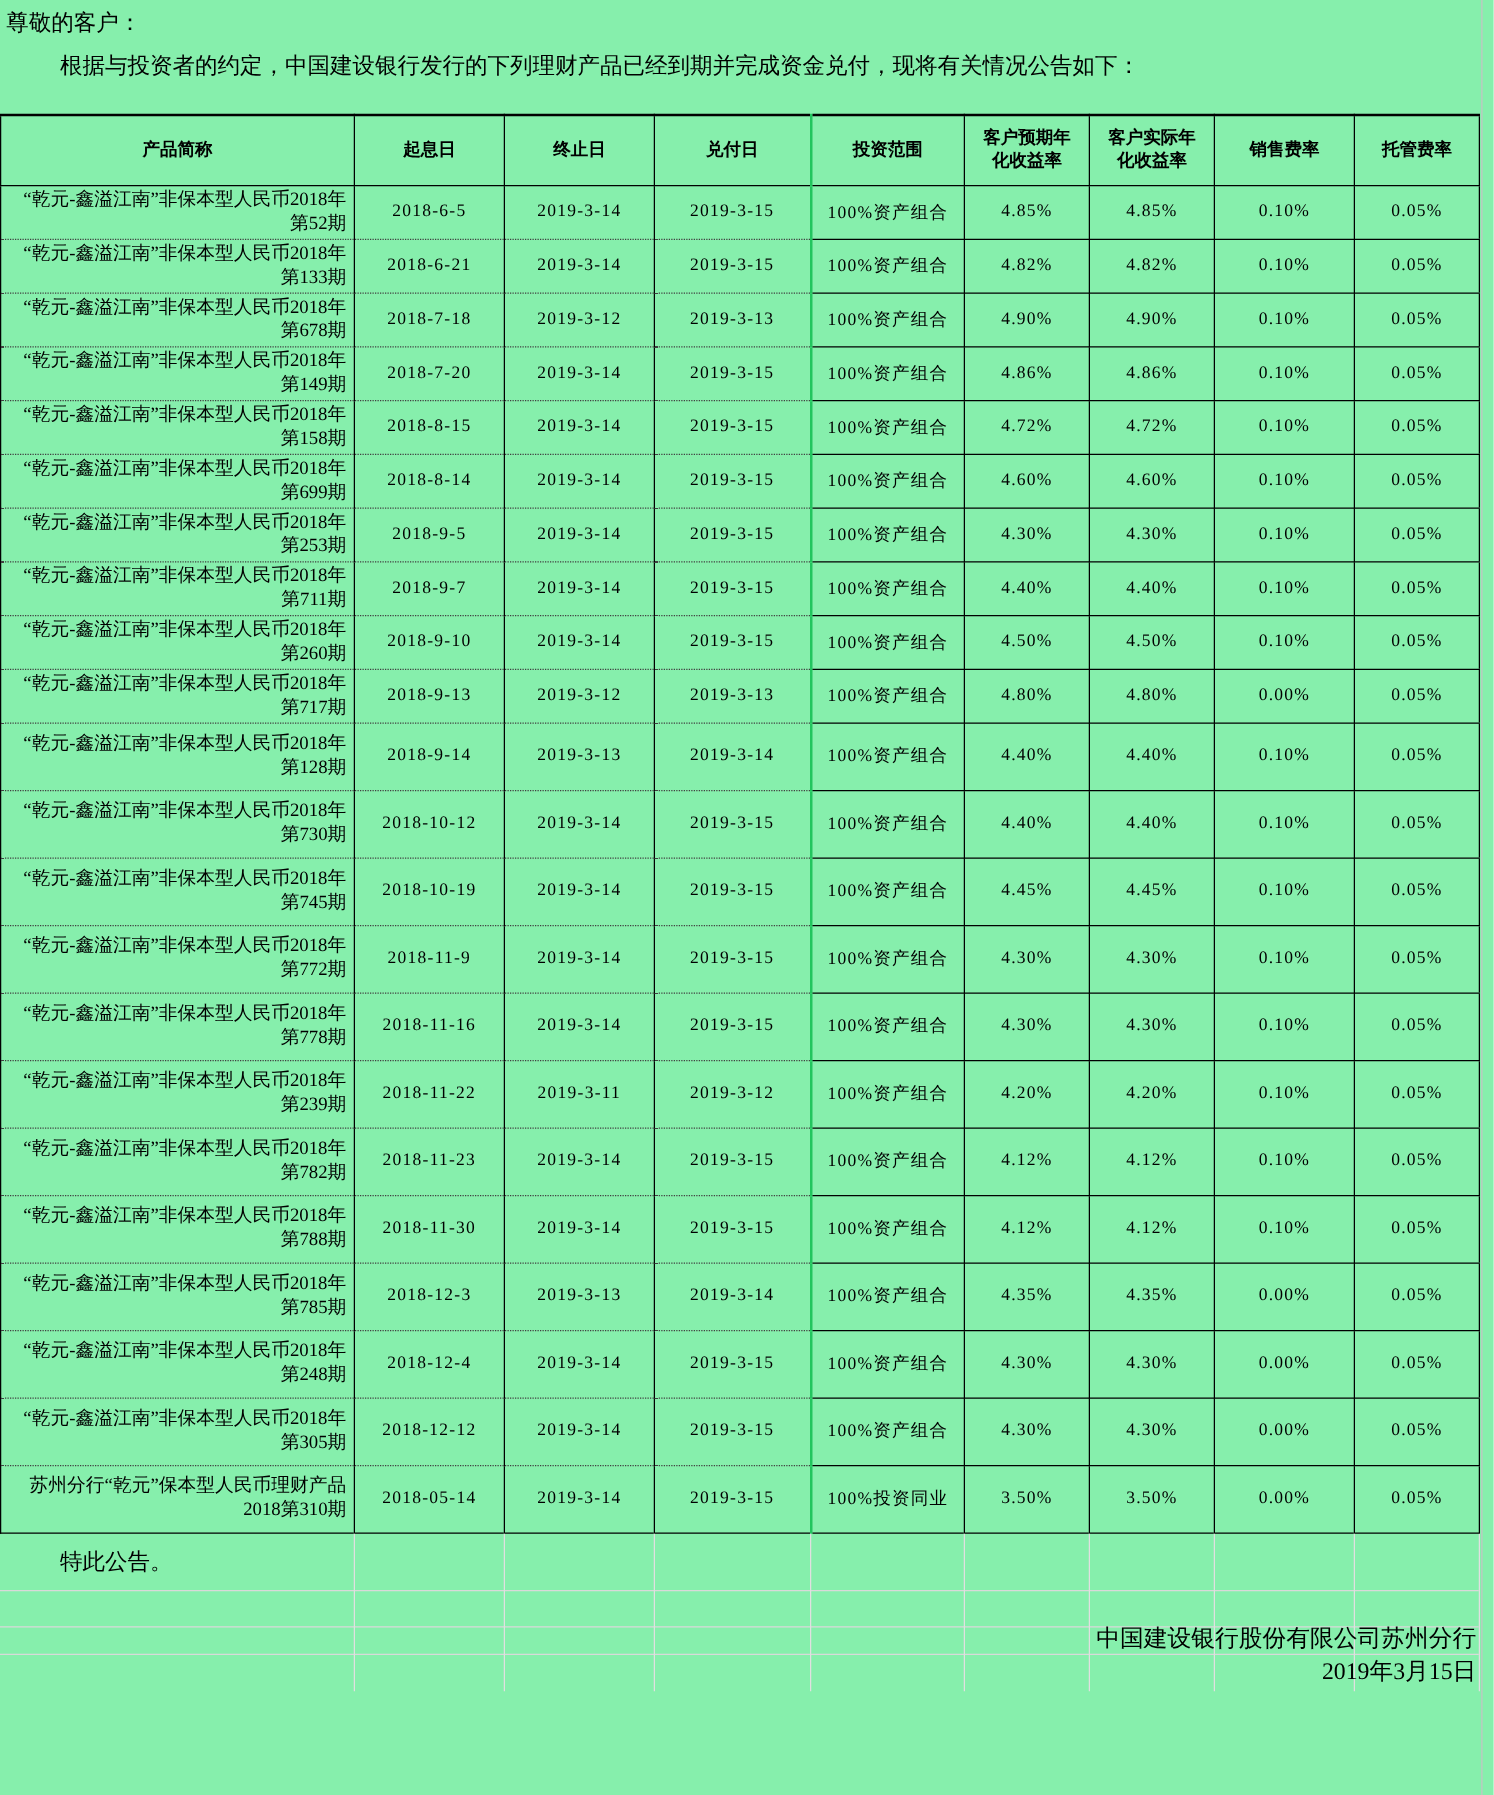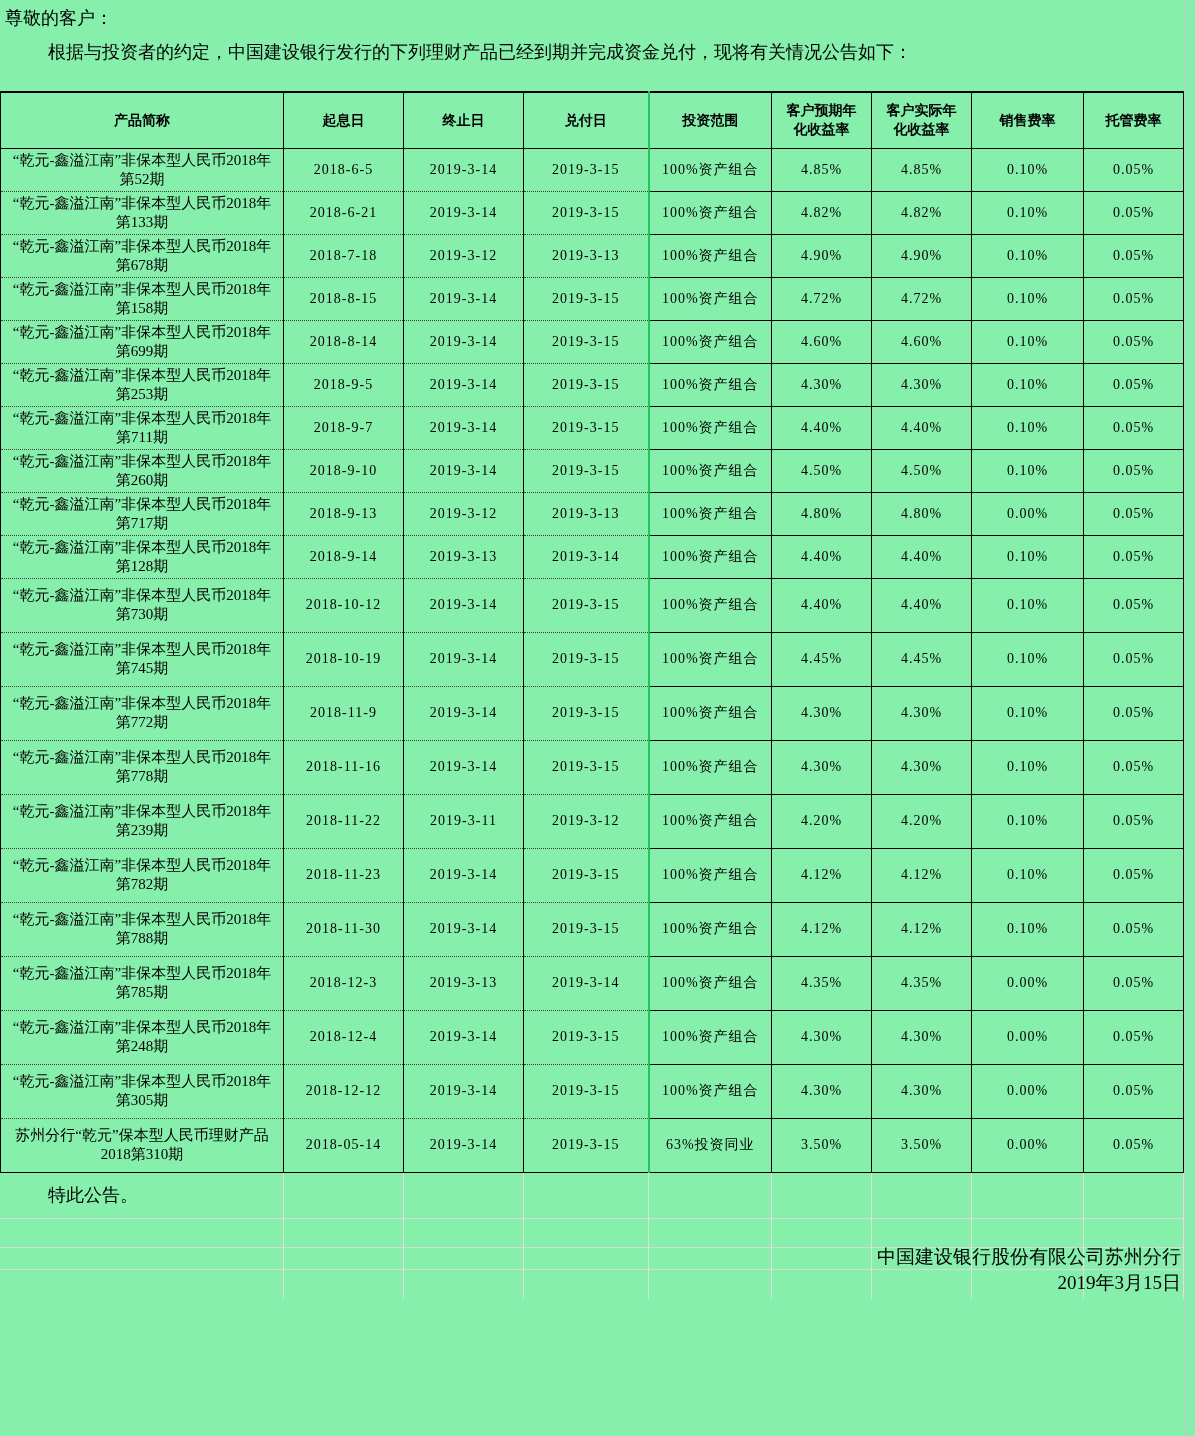--- a/index.html
+++ b/index.html
@@ -46,21 +46,21 @@
     white-space: pre-line;
     line-height: 19px;
     border-bottom: 1px solid #000;
   }
 
   tbody tr { height: 41px; }
   tbody tr:nth-child(n+11) { height: 54px; }
 
   tbody td { font-size: 14px; letter-spacing: 1px; }
   tbody td.c0 {
-    text-align: center;
+    text-align: right;
     font-size: 15px;
     line-height: 19px;
     letter-spacing: 0;
     padding: 2px 6px;
   }
   
   tbody td.c0, tbody td.c1, tbody td.c2, tbody td.c3 { border-bottom: 1px dotted #404040; }
   tbody td.c4, tbody td.c5, tbody td.c6, tbody td.c7, tbody td.c8 { border-bottom: 1px solid #000; }
   tbody tr:nth-child(23) td { border-bottom: 1px solid #000; }
   tbody tr:last-child td { border-bottom: none; }
@@ -136,20 +136,31 @@
           <td class="c1">2018-7-18</td>
           <td class="c2">2019-3-12</td>
           <td class="c3">2019-3-13</td>
           <td class="c4">100%资产组合</td>
           <td class="c5">4.90%</td>
           <td class="c6">4.90%</td>
           <td class="c7">0.10%</td>
           <td class="c8">0.05%</td>
         </tr>
         <tr>
+          <td class="c0">“乾元-鑫溢江南”非保本型人民币2018年第149期</td>
+          <td class="c1">2018-7-20</td>
+          <td class="c2">2019-3-14</td>
+          <td class="c3">2019-3-15</td>
+          <td class="c4">100%资产组合</td>
+          <td class="c5">4.86%</td>
+          <td class="c6">4.86%</td>
+          <td class="c7">0.10%</td>
+          <td class="c8">0.05%</td>
+        </tr>
+        <tr>
           <td class="c0">“乾元-鑫溢江南”非保本型人民币2018年第158期</td>
           <td class="c1">2018-8-15</td>
           <td class="c2">2019-3-14</td>
           <td class="c3">2019-3-15</td>
           <td class="c4">100%资产组合</td>
           <td class="c5">4.72%</td>
           <td class="c6">4.72%</td>
           <td class="c7">0.10%</td>
           <td class="c8">0.05%</td>
         </tr>
@@ -327,21 +338,21 @@
           <td class="c5">4.30%</td>
           <td class="c6">4.30%</td>
           <td class="c7">0.00%</td>
           <td class="c8">0.05%</td>
         </tr>
         <tr>
           <td class="c0">苏州分行“乾元”保本型人民币理财产品2018第310期</td>
           <td class="c1">2018-05-14</td>
           <td class="c2">2019-3-14</td>
           <td class="c3">2019-3-15</td>
-          <td class="c4">63%投资同业</td>
+          <td class="c4">100%投资同业</td>
           <td class="c5">3.50%</td>
           <td class="c6">3.50%</td>
           <td class="c7">0.00%</td>
           <td class="c8">0.05%</td>
         </tr>
       </tbody>
   </table>
 
   <div class="doc-footer">
     <div id="faint-grid">

